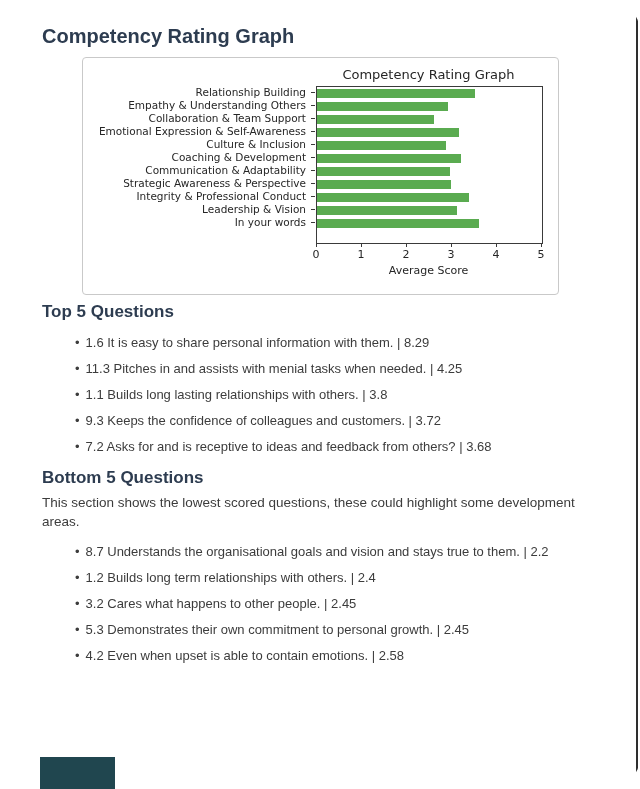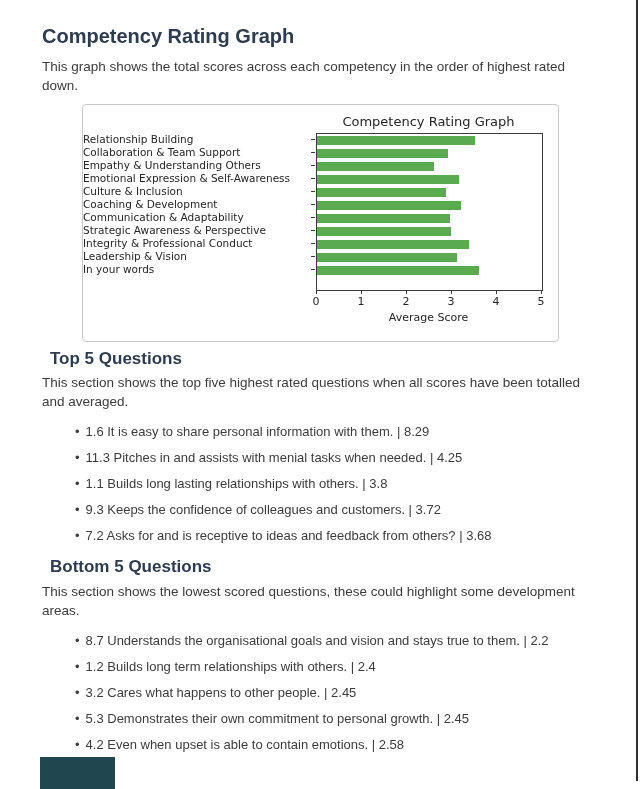--- a/index.html
+++ b/index.html
@@ -1,67 +1,66 @@
 <!DOCTYPE html>
 <html><head>
 <meta charset="utf-8">
 <style>
   html,body{margin:0;padding:0;}
   body{background:#ffffff;font-family:"Liberation Sans","DejaVu Sans",sans-serif;}
-  .page{position:relative;width:640px;height:789px;background:#fff;overflow:hidden;}
+  .page{position:relative;width:640px;height:789px;background:#fff;overflow:hidden;border-radius:32px;}
   .edge-right{position:absolute;left:636px;top:0;width:2px;height:781px;background:#2e2e2e;}
   .content{padding:0 56px 0 42px;}
 
   h1.page-title{margin:24px 0 9px 0;font-size:20px;line-height:1.2;font-weight:bold;color:#2d3c50;}
   p.intro{margin:0 0 9px 0;font-size:13.5px;line-height:19px;color:#3c3c3c;max-width:545px;}
 
   
   .chart-card{position:relative;margin-left:40px;width:477px;height:238px;
     border:1px solid #c9c9c9;border-radius:4px;background:#fff;box-sizing:border-box;
     font-family:"DejaVu Sans",sans-serif;}
   .chart-title{position:absolute;top:9px;left:233px;width:225px;text-align:center;
     font-size:13px;color:#262626;white-space:nowrap;}
   .plot{position:absolute;left:233px;top:28px;width:225px;height:156px;
     border:1px solid #3a3a3a;box-sizing:content-box;overflow:hidden;}
   .plot .bar-row{height:13px;display:flex;align-items:center;}
   .plot .bar{height:9px;background:#5aab50;}
   .ylabels{position:absolute;left:0;top:28px;width:233px;height:156px;}
-  .ylabels .ylabel{position:relative;height:13px;line-height:13px;
+  .ylabels .ylabel{position:relative;height:13px;line-height:13px;text-align:right;
     padding-right:10px;font-size:10.5px;color:#262626;white-space:nowrap;box-sizing:border-box;}
   .ylabels .ylabel::after{content:"";position:absolute;right:1px;top:6px;width:4px;height:1px;background:#3a3a3a;}
   .xticks{position:absolute;left:233px;top:185px;width:227px;height:20px;}
   .xtick{position:absolute;top:0;width:1px;height:4px;background:#3a3a3a;}
   .xtick-label{position:absolute;top:5px;transform:translateX(-50%);font-size:11px;color:#262626;}
   .xlabel{position:absolute;left:233px;top:206px;width:225px;text-align:center;
     font-size:11px;color:#262626;}
 
-  h2.section-title{margin:7px 0 4px 8px;font-size:17px;line-height:1.2;font-weight:bold;color:#2d3c50;}
+  h2.section-title{margin:7px 0 4px 0;font-size:17px;line-height:1.2;font-weight:bold;color:#2d3c50;}
   h2.second{margin-top:15px;}
   p.section-desc{margin:0 0 10px 0;font-size:13.5px;line-height:19px;color:#3c3c3c;max-width:545px;}
   ul.q-list{list-style:none;margin:14px 0 2px 0;padding:0 0 0 33px;}
   ul.q-list li{font-size:13px;line-height:13px;color:#3c3c3c;margin-bottom:13px;white-space:nowrap;}
   ul.q-list li .bullet{display:inline-block;margin-right:6px;color:#3c3c3c;}
 
   .footer-block{position:absolute;left:40px;top:757px;width:75px;height:32px;background:#20464f;}
 </style>
 </head>
 <body>
 
 <div class="page">
   <div class="content">
 
     <h1 class="page-title">Competency Rating Graph</h1>
-    <p class="intro">This graph shows the total scores across each competency in the order of highest rated down.</p>
 
     <div class="chart-card">
       <div class="chart-title">Competency Rating Graph</div>
       <div class="ylabels" id="chart-ylabels">
           <div class="ylabel">Relationship Building</div>
+          <div class="ylabel">Empathy &amp; Understanding Others</div>
           <div class="ylabel">Collaboration &amp; Team Support</div>
-          <div class="ylabel">Empathy &amp; Understanding Others</div>
           <div class="ylabel">Emotional Expression &amp; Self-Awareness</div>
           <div class="ylabel">Culture &amp; Inclusion</div>
           <div class="ylabel">Coaching &amp; Development</div>
           <div class="ylabel">Communication &amp; Adaptability</div>
           <div class="ylabel">Strategic Awareness &amp; Perspective</div>
           <div class="ylabel">Integrity &amp; Professional Conduct</div>
           <div class="ylabel">Leadership &amp; Vision</div>
           <div class="ylabel">In your words</div>
         </div>
       <div class="plot" id="chart-plot">
@@ -113,21 +112,20 @@
           <div class="xtick-label" style="left: 135px;">3</div>
           <div class="xtick" style="left: 180px;"></div>
           <div class="xtick-label" style="left: 180px;">4</div>
           <div class="xtick" style="left: 225px;"></div>
           <div class="xtick-label" style="left: 225px;">5</div>
         </div>
       <div class="xlabel">Average Score</div>
     </div>
 
     <h2 class="section-title">Top 5 Questions</h2>
-    <p class="section-desc">This section shows the top five highest rated questions when all scores have been totalled and averaged.</p>
     <ul class="q-list">
 
         <li><span class="bullet">•</span><span>1.6 It is easy to share personal information with them. | 8.29</span></li>
 
         <li><span class="bullet">•</span><span>11.3 Pitches in and assists with menial tasks when needed. | 4.25</span></li>
 
         <li><span class="bullet">•</span><span>1.1 Builds long lasting relationships with others. | 3.8</span></li>
 
         <li><span class="bullet">•</span><span>9.3 Keeps the confidence of colleagues and customers. | 3.72</span></li>
 

